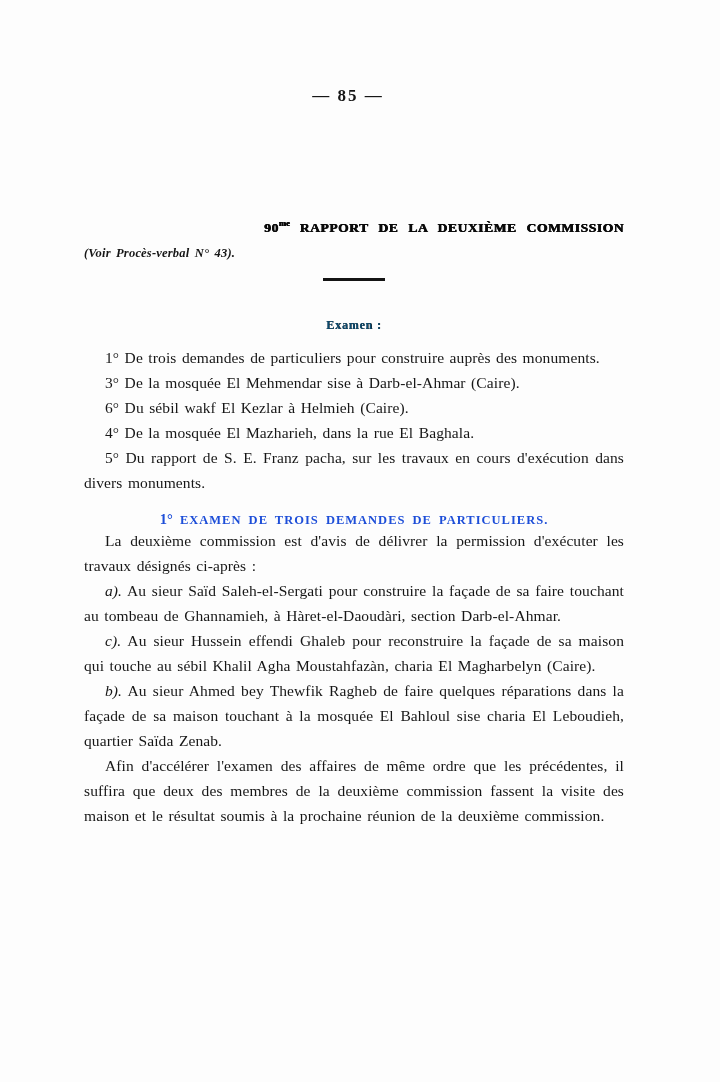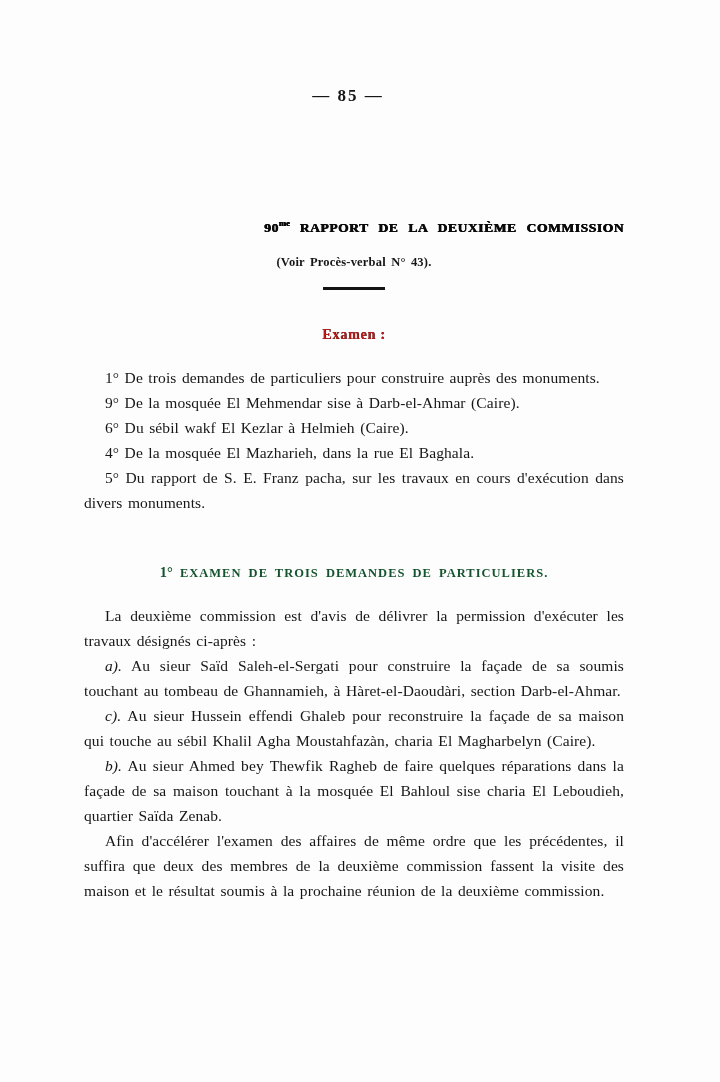--- a/index.html
+++ b/index.html
@@ -33,95 +33,95 @@
     text-shadow: 0.6px 0 0 #0a0a0a, 0 0.4px 0 #0a0a0a;
     white-space: nowrap;
   }
   .report-title sup {
     font-size: 8.5px;
     vertical-align: 6px;
     letter-spacing: 0;
     word-spacing: 0;
   }
   .report-subtitle {
-    margin-top: 19px;
-    text-align: center;
+    margin-top: 10px;
     font-size: 12.5px;
     font-weight: 700;
+    font-style: italic;
     letter-spacing: 0.2px;
     word-spacing: 2px;
   }
   .rule {
     width: 62px;
     height: 2.5px;
     background: #141414;
     margin: 17px auto 0 auto;
   }
   .examen-heading {
     margin-top: 37px;
     text-align: center;
-    font-size: 14px;
+    font-size: 12px;
     font-weight: 700;
     letter-spacing: 0.8px;
-    color: #b91c1c;
+    color: #0c4a6e;
     text-shadow: 0.3px 0 0 #0f0f0f;
   }
-  .agenda { margin-top: 22px; }
+  .agenda { margin-top: 12px; }
   .bodytext p {
     margin: 0;
     font-size: 15.5px;
     line-height: 25px;
     text-align: justify;
     text-indent: 21px;
     letter-spacing: 0.1px;
     word-spacing: 1.5px;
   }
   .section-heading {
-    margin: 49px 0 0 0;
+    margin: 16px 0 0 0;
     text-align: center;
     font-size: 12.5px;
     font-weight: 700;
     letter-spacing: 1px;
     word-spacing: 3px;
-    color: #14532d;
+    color: #1d4ed8;
     white-space: nowrap;
   }
   .section-heading .lead { font-size: 14.5px; letter-spacing: 0; }
-  .body-main { margin-top: 22px; }
+  .body-main { }
   .entry-lead { font-style: italic; }
 </style>
 </head>
 <body>
 
 <div class="page">
 
   <div class="folio">— 85 —</div>
 
   <div class="report-title"><span>90</span><sup>me</sup><span> RAPPORT DE LA DEUXIÈME COMMISSION</span></div>
 
   <div class="report-subtitle">(Voir Procès-verbal N° 43).</div>
 
   <div class="rule"></div>
 
   <div class="examen-heading">Examen :</div>
 
   <div class="agenda bodytext">
     <p>1° De trois demandes de particuliers pour construire auprès des monuments.</p>
-    <p>9° De la mosquée El Mehmendar sise à Darb-el-Ahmar (Caire).</p>
+    <p>3° De la mosquée El Mehmendar sise à Darb-el-Ahmar (Caire).</p>
     <p>6° Du sébil wakf El Kezlar à Helmieh (Caire).</p>
     <p>4° De la mosquée El Mazharieh, dans la rue El Baghala.</p>
     <p>5° Du rapport de S. E. Franz pacha, sur les travaux en cours d'exécution dans divers monuments.</p>
   </div>
 
   <div class="section-heading"><span class="lead">1°</span><span> EXAMEN DE TROIS DEMANDES DE PARTICULIERS.</span></div>
 
   <div class="body-main bodytext">
     <p>La deuxième commission est d'avis de délivrer la permission d'exécuter les travaux désignés ci-après :</p>
 
-    <p><span class="entry-lead">a).</span><span> Au sieur Saïd Saleh-el-Sergati pour construire la façade de sa soumis touchant au tombeau de Ghannamieh, à Hàret-el-Daoudàri, section Darb-el-Ahmar.</span></p>
+    <p><span class="entry-lead">a).</span><span> Au sieur Saïd Saleh-el-Sergati pour construire la façade de sa faire touchant au tombeau de Ghannamieh, à Hàret-el-Daoudàri, section Darb-el-Ahmar.</span></p>
 
     <p><span class="entry-lead">c).</span><span> Au sieur Hussein effendi Ghaleb pour reconstruire la façade de sa maison qui touche au sébil Khalil Agha Moustahfazàn, charia El Magharbelyn (Caire).</span></p>
 
     <p><span class="entry-lead">b).</span><span> Au sieur Ahmed bey Thewfik Ragheb de faire quelques réparations dans la façade de sa maison touchant à la mosquée El Bahloul sise charia El Leboudieh, quartier Saïda Zenab.</span></p>
 
     <p>Afin d'accélérer l'examen des affaires de même ordre que les précédentes, il suffira que deux des membres de la deuxième commission fassent la visite des maison et le résultat soumis à la prochaine réunion de la deuxième commission.</p>
   </div>
 
 </div>
 

